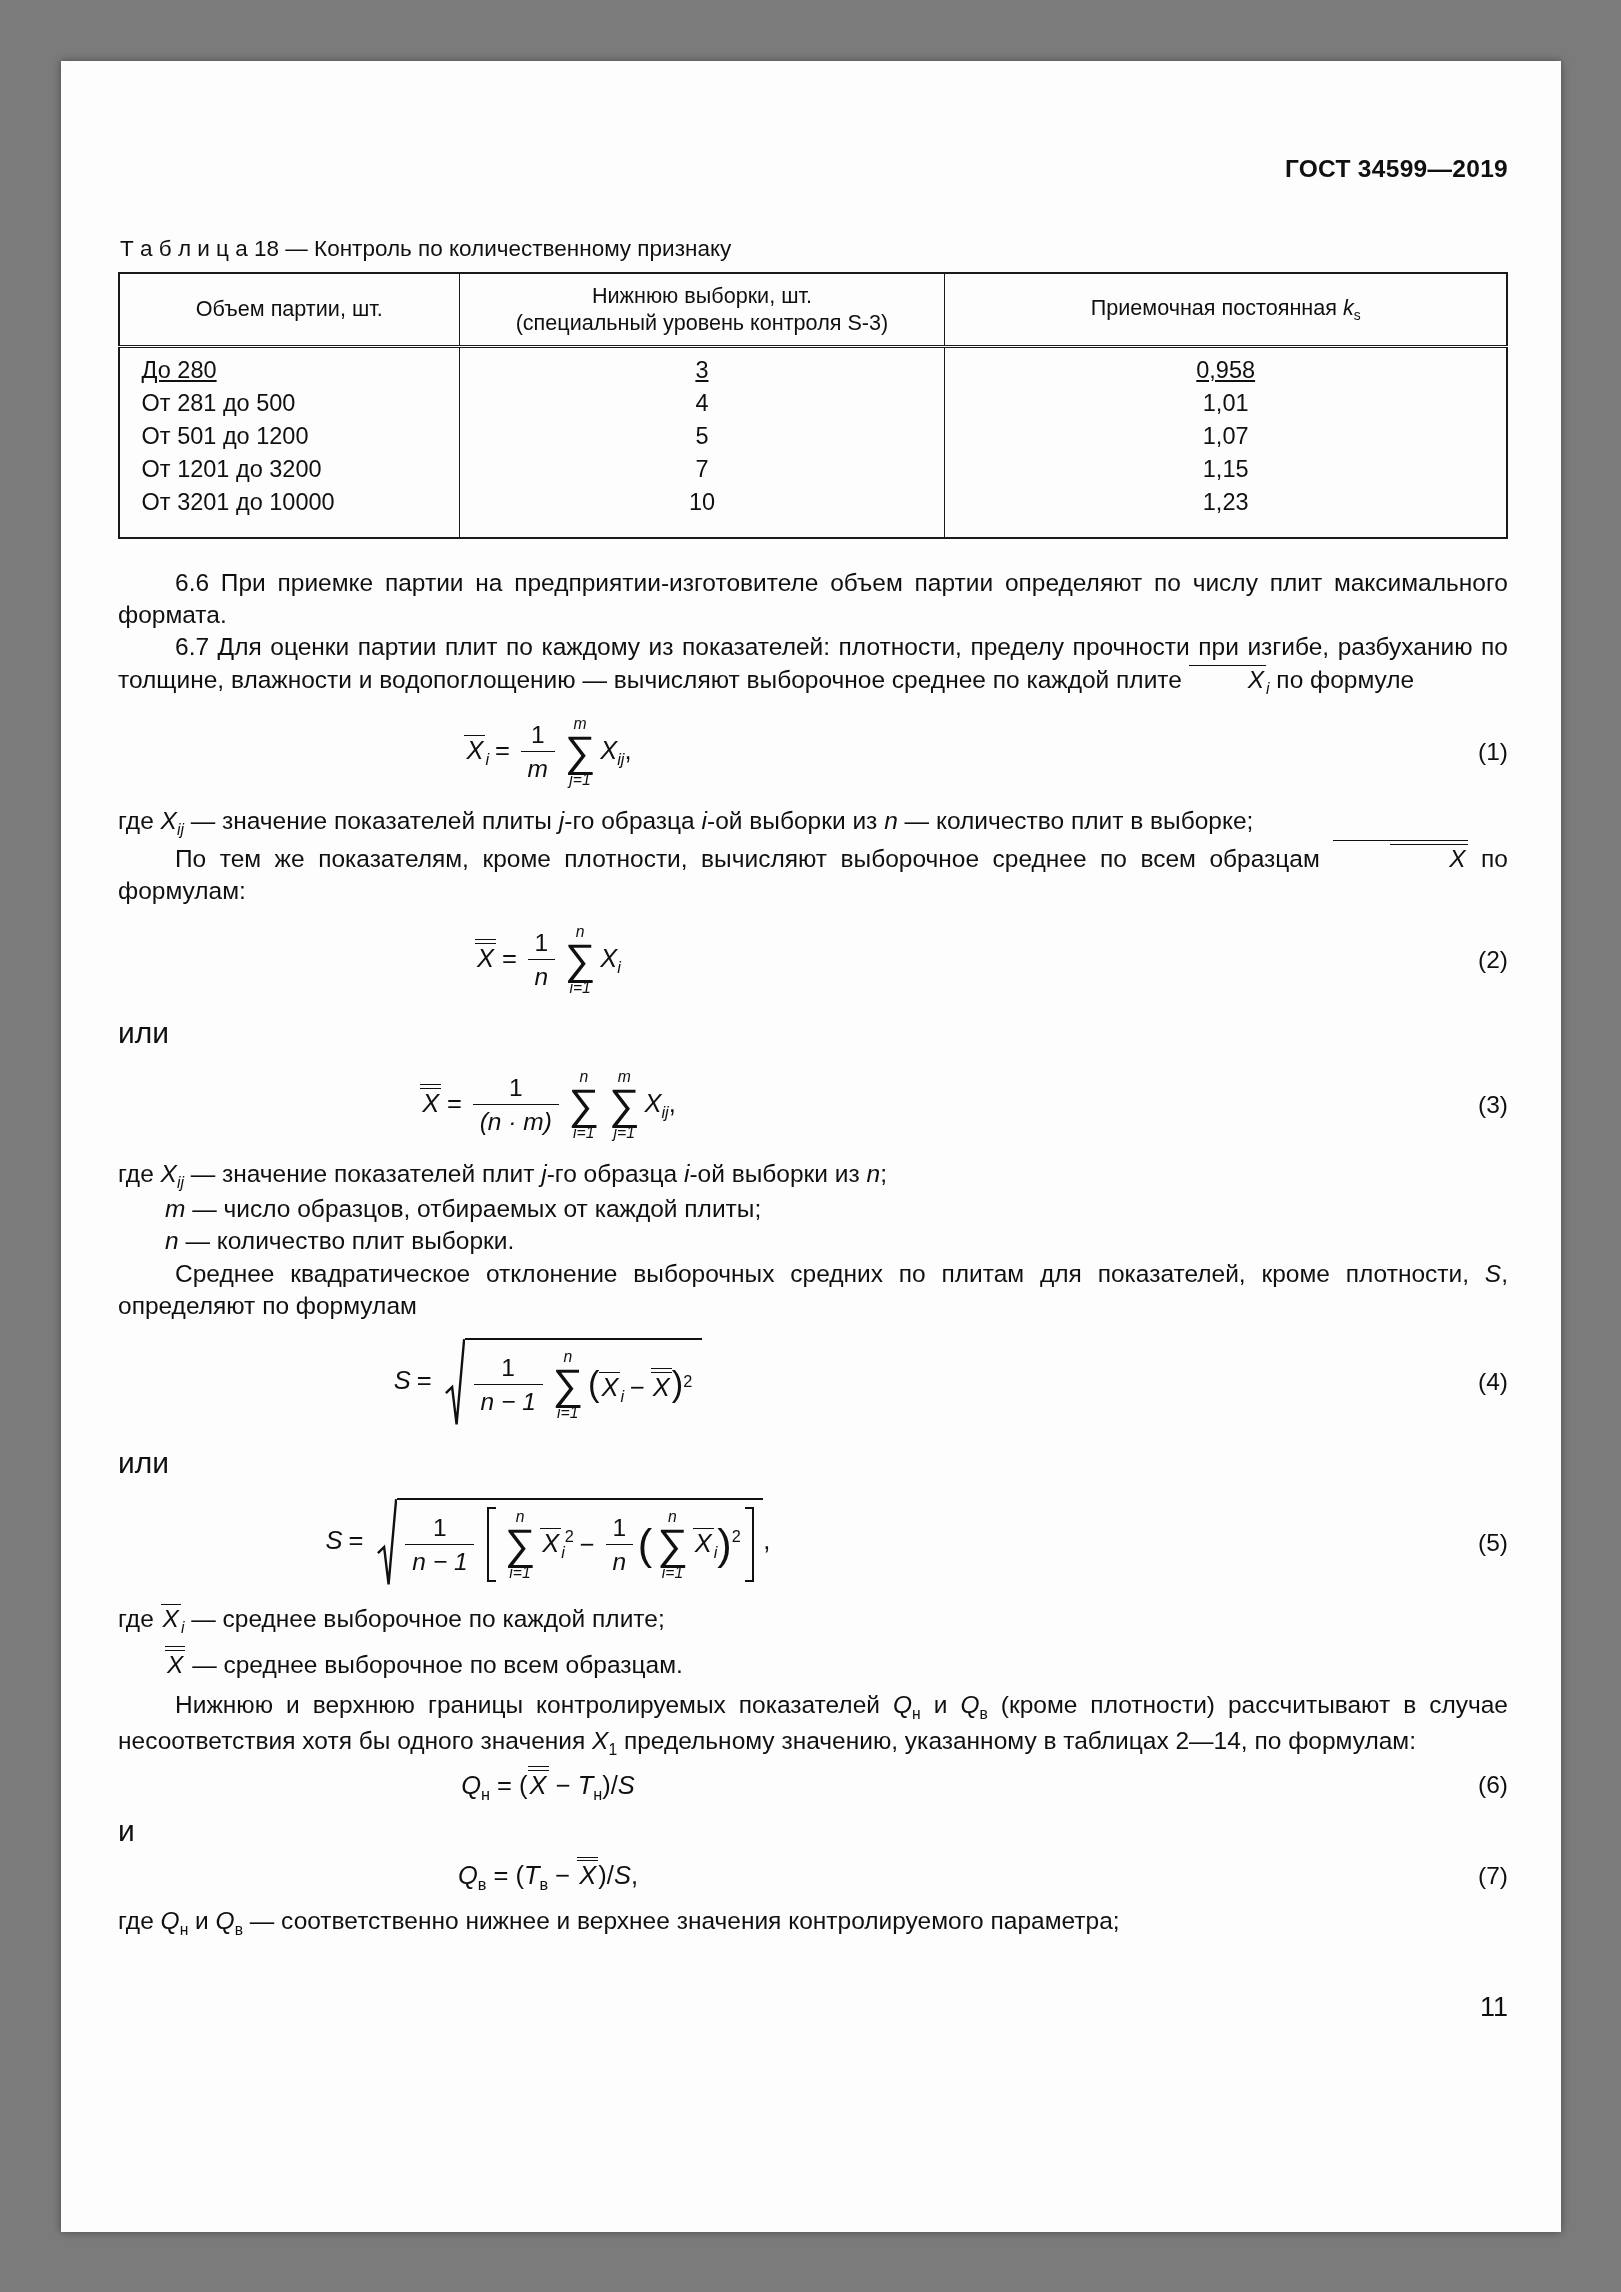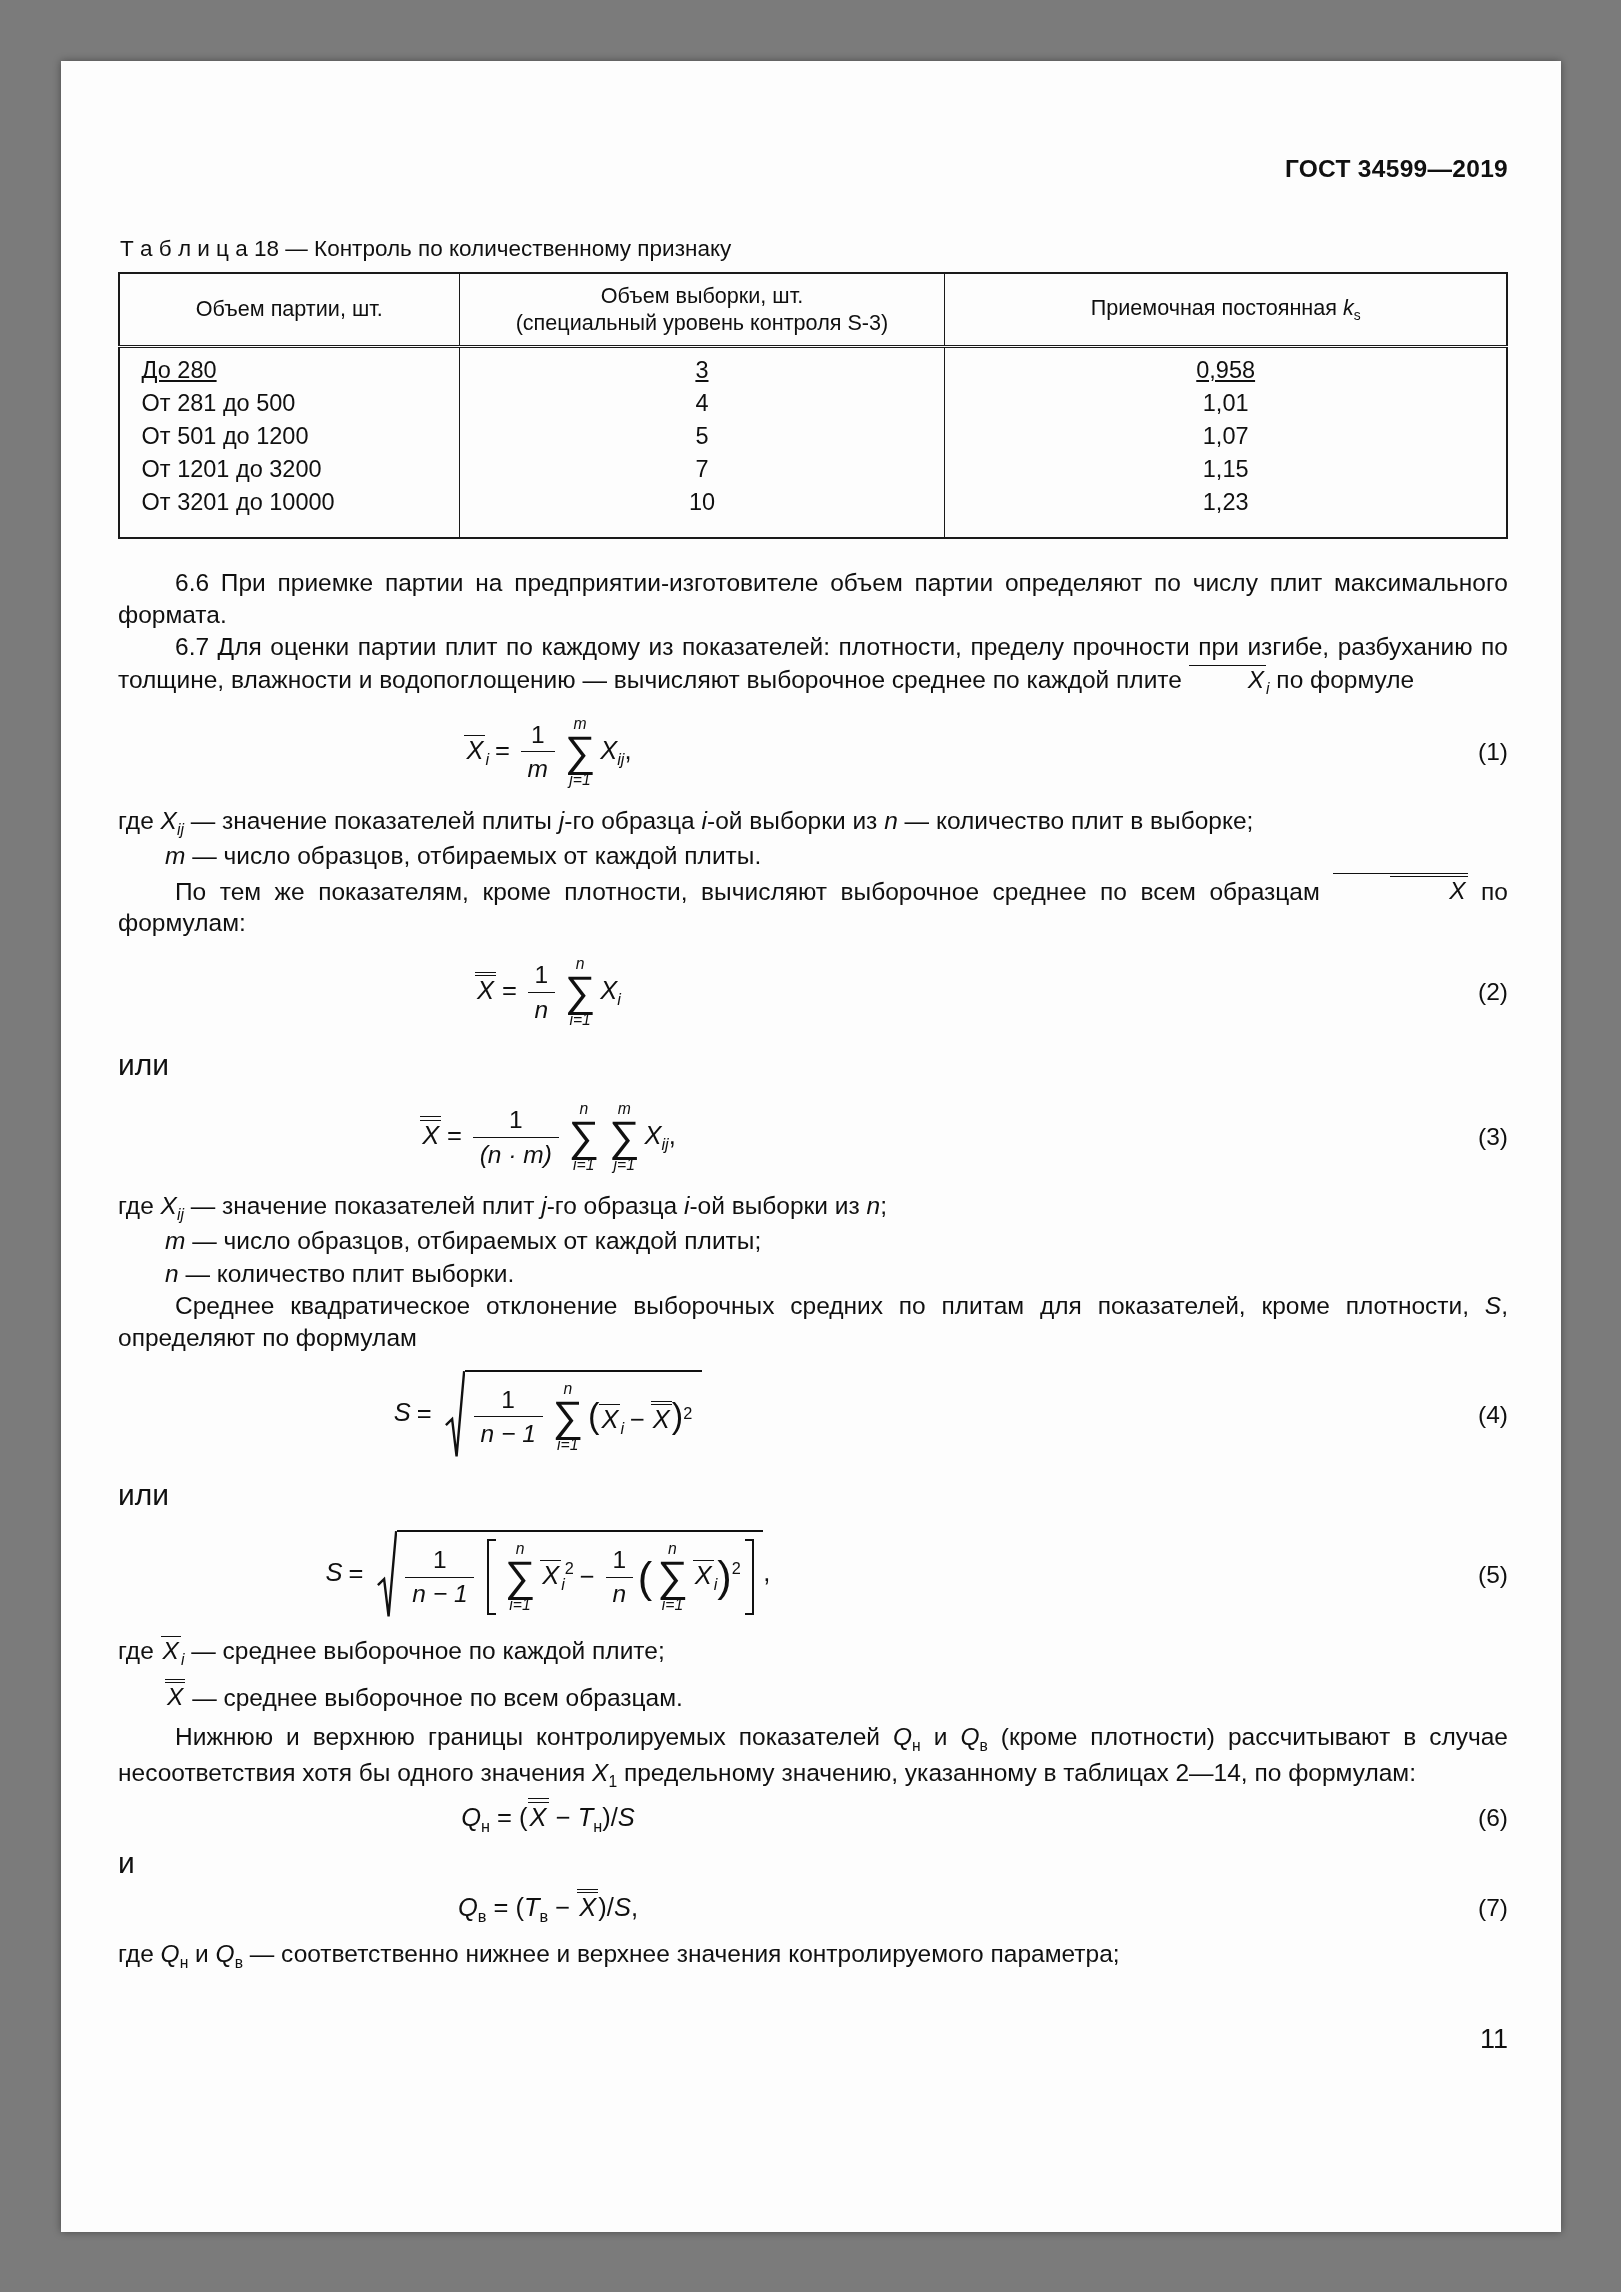--- a/index.html
+++ b/index.html
@@ -75,21 +75,21 @@
   <table class="gost">
     <colgroup>
           <col style="width:24.5%">
           <col style="width:35%">
           <col style="width:40.5%">
         </colgroup>
     <thead>
       <tr>
         <th><span>Объем партии, шт.</span></th>
         <th>
-              <span class="blk">Объем выборки, шт.</span>
+              <span class="blk">Нижнюю выборки, шт.</span>
               <span class="blk">(специальный уровень контроля S-3)</span>
             </th>
         <th><span>Приемочная постоянная </span><span class="it">k</span><sub>s</sub></th>
       </tr>
     </thead>
     <tbody>
       <tr>
             <td>До 280</td>
             <td class="c">3</td>
             <td class="c">0,958</td>
@@ -129,21 +129,20 @@
               <span class="den it">m</span>
             </span><span class="sum">
               <span class="slim it">m</span>
               <span class="sig">∑</span>
               <span class="slim it">j=1</span>
             </span><span class="it">X</span><sub class="it">ij</sub><span>,</span></div>
       <div class="flabel">(1)</div>
     </div>
 
     <p class="para"><span>где </span><span class="it">X</span><sub class="it">ij</sub><span> — значение показателей плиты </span><span class="it">j</span><span>-го образца </span><span class="it">i</span><span>-ой выборки из </span><span class="it">n</span><span> — количество плит в выборке;</span></p>
-    <p class="para where-cont nojust"><span class="it">m</span><span> — число образцов, отбираемых от каждой плиты.</span></p>
 
     <p class="para ind"><span>По тем же показателям, кроме плотности, вычисляют выборочное среднее по всем образцам </span><span class="obar2"><span class="obar"><span class="it">X</span></span></span><span> по формулам:</span></p>
 
     <div class="formula-row">
       <div class="fcenter"><span class="obar2"><span class="obar"><span class="it">X</span></span></span><span class="mo">=</span><span class="frac">
               <span class="num">1</span>
               <span class="den it">n</span>
             </span><span class="sum">
               <span class="slim it">n</span>
               <span class="sig">∑</span>

